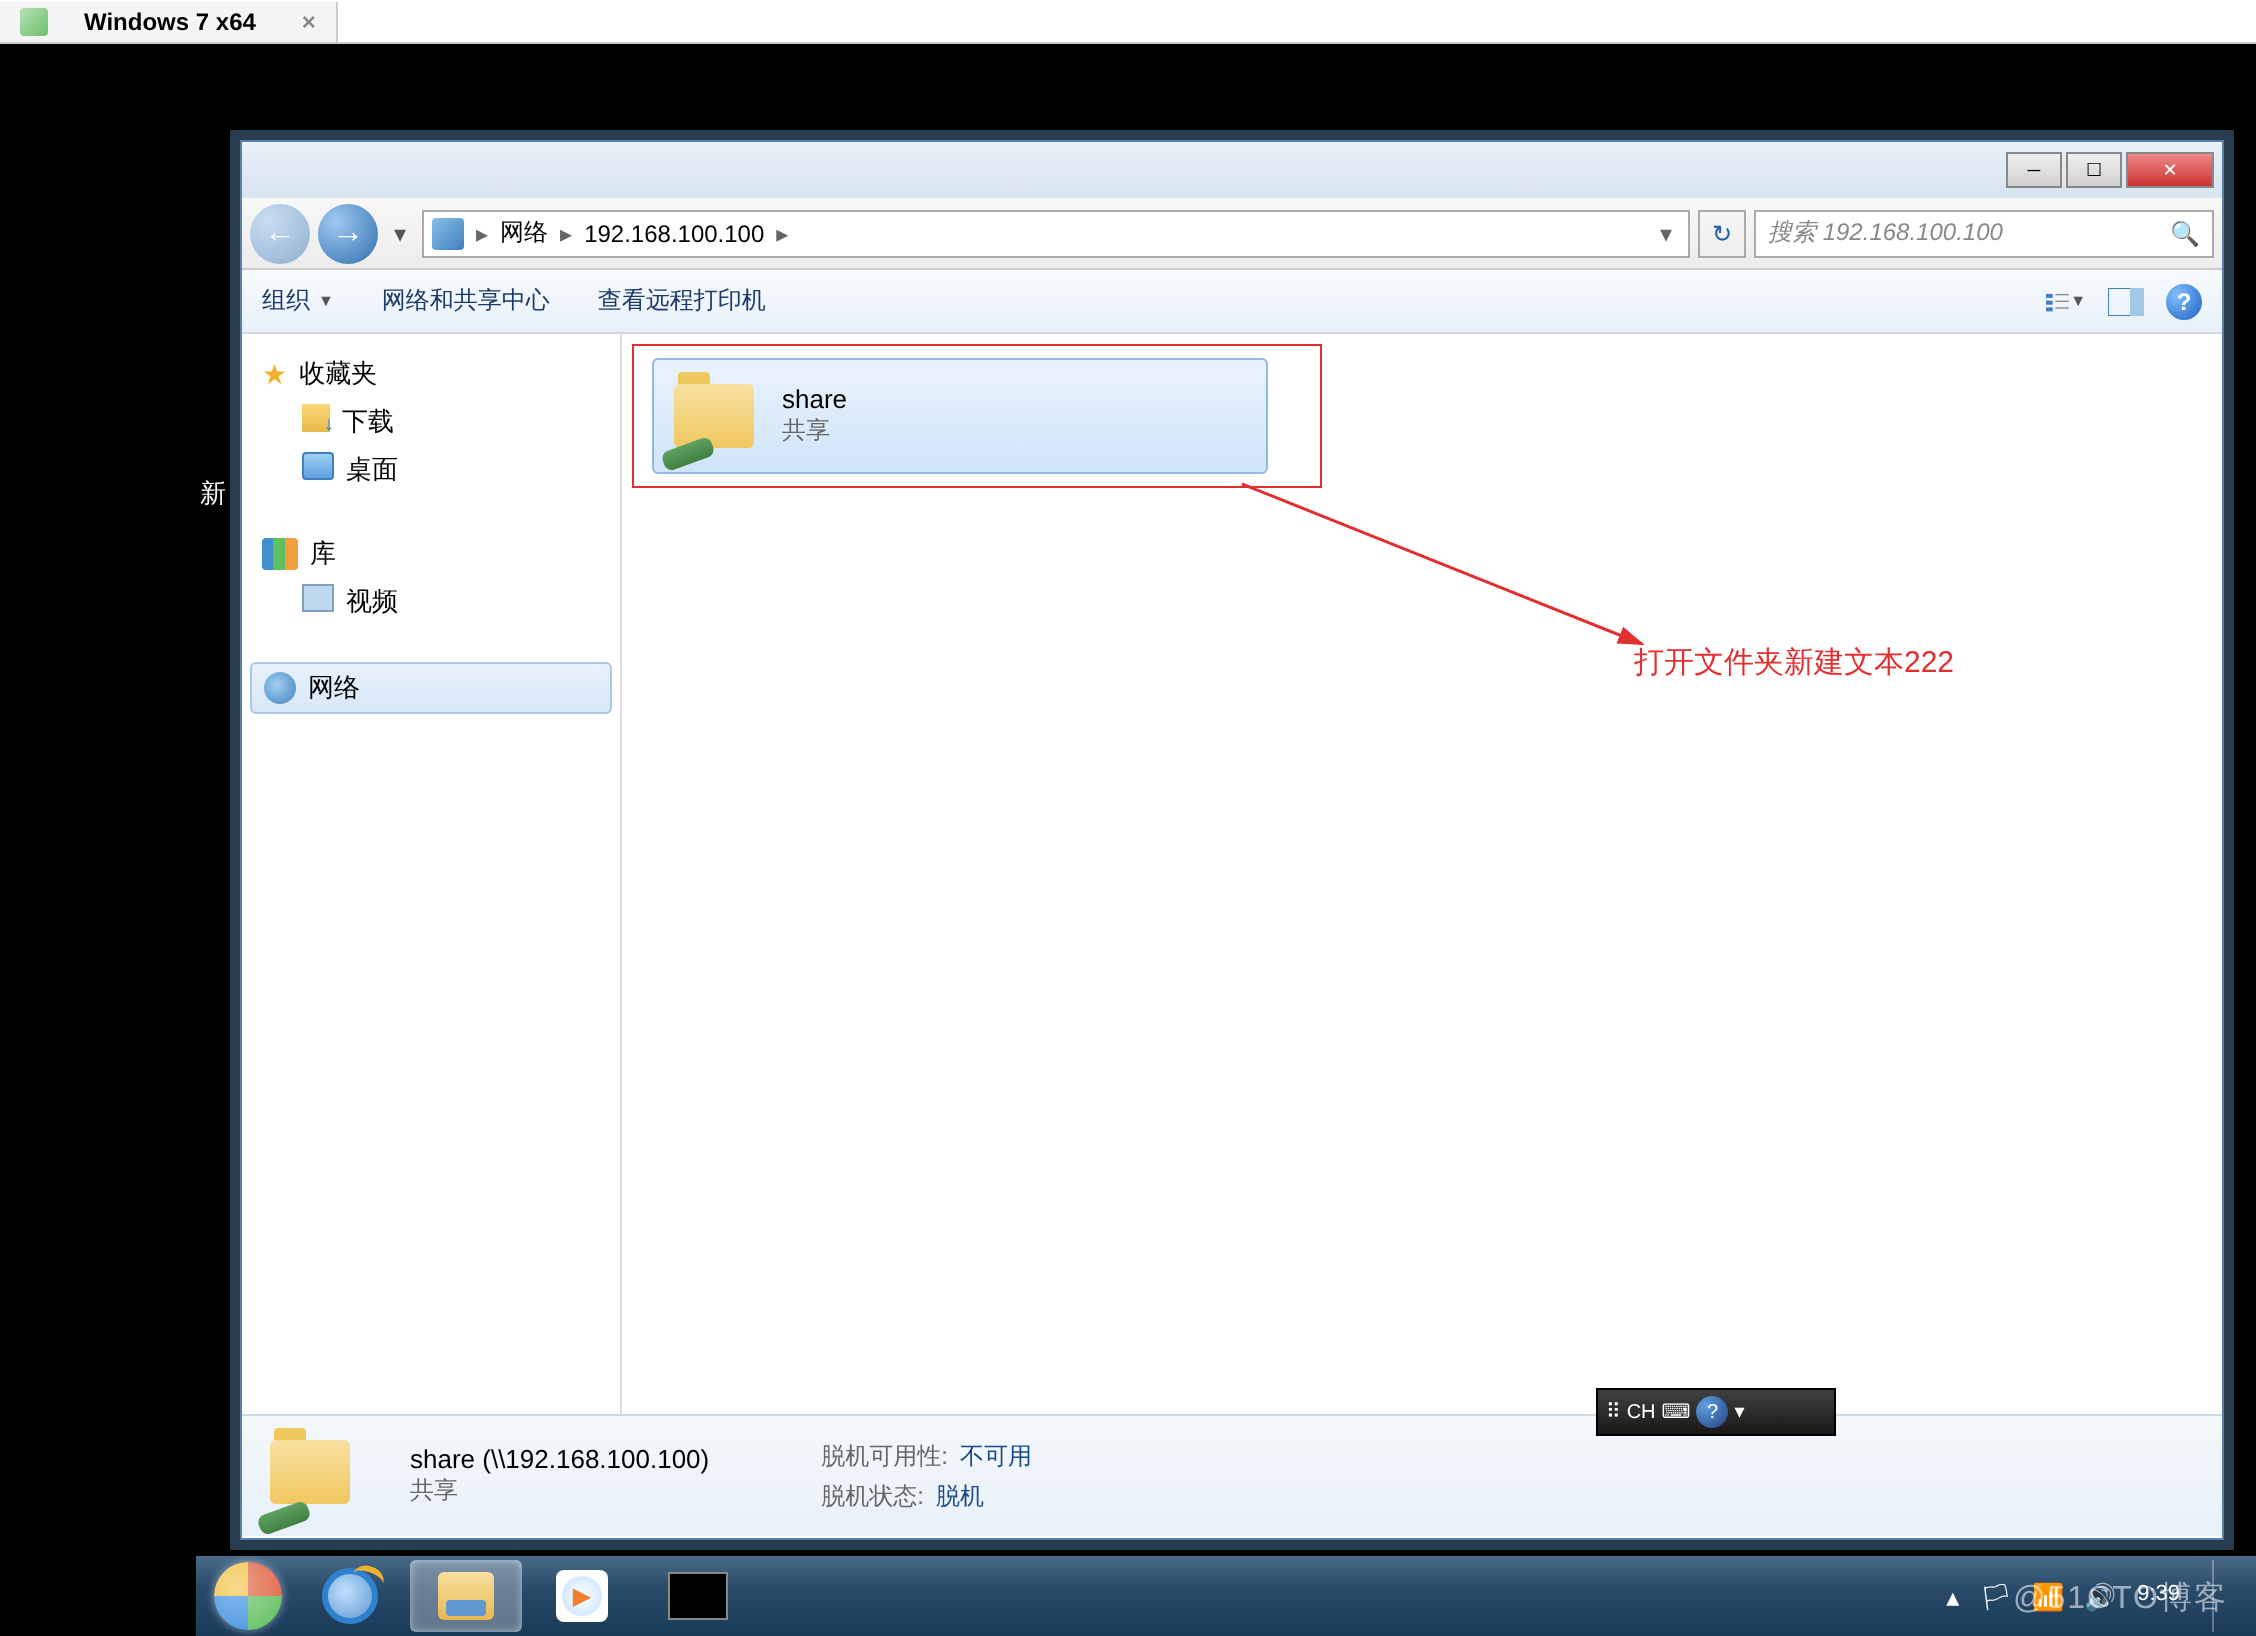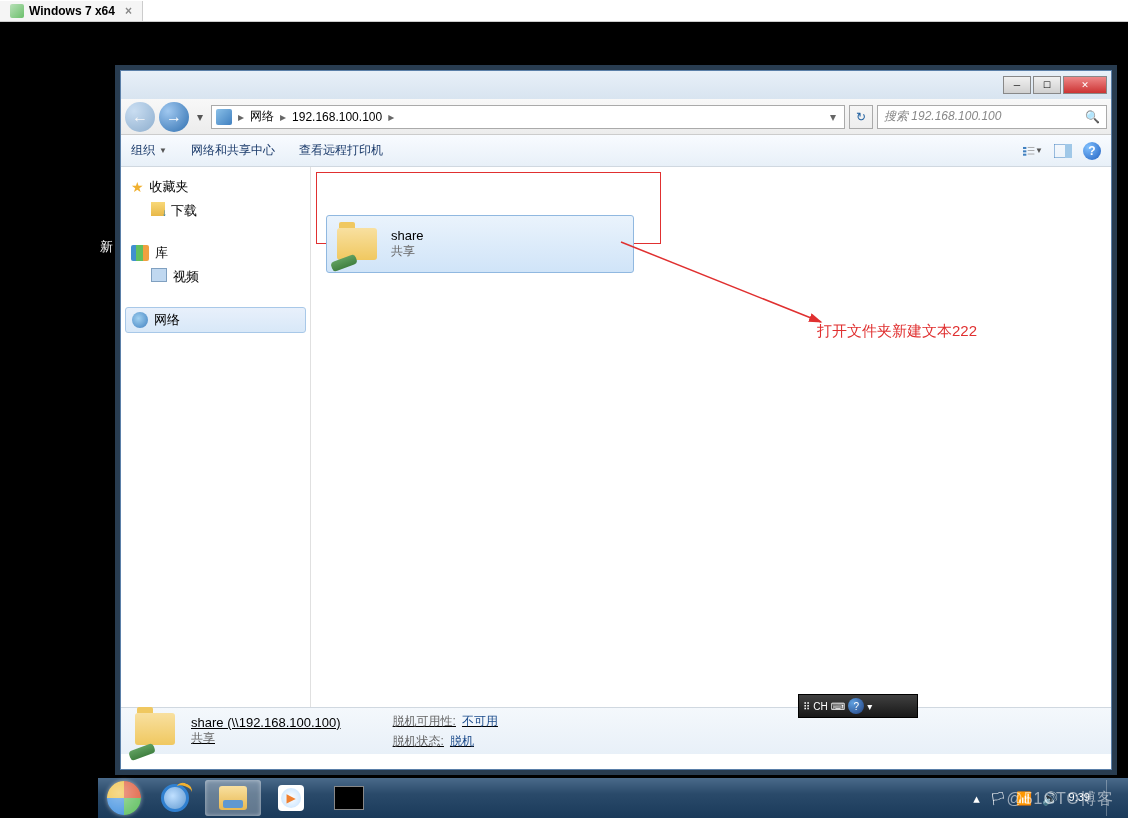--- a/index.html
+++ b/index.html
@@ -1,20 +1,20 @@
 <!DOCTYPE html>
 <html><head>
 <meta charset="utf-8">
 <style>
 * { box-sizing: border-box; margin: 0; padding: 0; }
 body { font-family: "Segoe UI", "Microsoft YaHei", Tahoma, sans-serif; font-size: 12px; background: #000; width: 1128px; height: 818px; overflow: hidden; position: relative; }
 
 
 .vm-tabbar { background: #fff; height: 22px; display: flex; align-items: center; border-bottom: 1px solid #ccc; }
-.vm-tab { display: flex; align-items: center; gap: 5px; padding: 3px 10px; background: #f5f5f5; border-right: 1px solid #ccc; font-weight: bold; }
+.vm-tab { display: flex; align-items: center; gap: 18px; padding: 3px 10px; background: #f5f5f5; border-right: 1px solid #ccc; font-weight: bold; }
 .vm-tab-icon { width: 14px; height: 14px; background: linear-gradient(135deg, #b8e0b8, #6bc06b); border-radius: 2px; }
 .close-x { color: #888; margin-left: 5px; font-weight: bold; }
 
 
 .desktop { position: absolute; top: 22px; left: 0; right: 0; bottom: 0; background: #000; }
 .desktop-text { position: absolute; left: 100px; top: 216px; color: #fff; font-size: 13px; }
 
 
 .explorer-window { position: absolute; left: 120px; top: 48px; width: 992px; height: 700px; background: #fff; border: 1px solid #5a7fa8; box-shadow: 0 0 0 5px rgba(100,150,200,0.4); }
 
@@ -59,45 +59,45 @@
 .mon-icon { width: 16px; height: 14px; border: 1px solid #4080c0; background: linear-gradient(#a0d0f0, #60a0e0); border-radius: 2px; }
 .net-icon { width: 16px; height: 16px; background: radial-gradient(circle at 40% 40%, #a0d0f0, #4080c0); border-radius: 50%; position: relative; }
 .dl-icon { width: 14px; height: 14px; background: linear-gradient(#f8d878, #e8b848); position: relative; }
 .dl-icon::after { content: '↓'; position: absolute; right: -2px; bottom: -2px; color: #2080c0; font-size: 10px; font-weight: bold; }
 .clock-icon { width: 14px; height: 14px; border: 1px solid #888; border-radius: 50%; }
 .generic-icon { width: 16px; height: 14px; background: #c0d8f0; border: 1px solid #80a0c0; }
 
 
 .content { flex: 1; background: #fff; position: relative; padding: 5px; }
 .red-box { position: absolute; left: 5px; top: 5px; width: 345px; height: 72px; border: 1px solid #e03030; }
-.share-item { position: absolute; left: 15px; top: 12px; width: 308px; height: 58px; background: linear-gradient(#eaf3fc, #d0e4f8); border: 1px solid #90b8e0; border-radius: 3px; display: flex; align-items: center; padding: 6px 10px; gap: 10px; margin-top: 36px; }
+.share-item { position: absolute; left: 15px; top: 12px; width: 308px; height: 58px; background: linear-gradient(#eaf3fc, #d0e4f8); border: 1px solid #90b8e0; border-radius: 3px; display: flex; align-items: center; padding: 6px 10px; gap: 10px; }
 .share-folder-icon { width: 44px; height: 40px; position: relative; }
 .share-folder-icon .fbody { width: 40px; height: 32px; background: linear-gradient(#f8e0a0, #f0c860); border-radius: 3px; position: absolute; top: 4px; }
 .share-folder-icon .fbody::before { content: ''; position: absolute; top: -6px; left: 2px; width: 16px; height: 6px; background: #f0c860; border-radius: 2px 2px 0 0; }
 .share-folder-icon .pipe { position: absolute; bottom: -4px; left: -6px; width: 26px; height: 10px; background: linear-gradient(#60a060, #408040); border-radius: 4px; transform: rotate(-20deg); }
 .share-text { display: flex; flex-direction: column; }
 .share-name { font-size: 13px; color: #000; }
 .share-sub { font-size: 12px; color: #666; }
 
 .annotation { position: absolute; left: 506px; top: 155px; color: #e03030; font-size: 15px; }
 .arrow-svg { position: absolute; left: 240px; top: 65px; pointer-events: none; }
 
 
 .ime-bar { position: absolute; right: 210px; bottom: 100px; width: 120px; height: 24px; background: linear-gradient(#404040, #181818); border: 1px solid #000; display: flex; align-items: center; gap: 3px; padding: 0 4px; color: #fff; font-size: 10px; }
 .ime-seg { display: flex; align-items: center; justify-content: center; }
 .ime-help { width: 16px; height: 16px; border-radius: 50%; background: radial-gradient(circle at 30% 30%, #60a0e0, #204080); font-size: 10px; }
 
 
-.details-pane { height: 47px; background: linear-gradient(#f4f8fc, #e8f0f8); border-top: 1px solid #d0d8e0; display: flex; align-items: center; padding: 6px 14px; gap: 12px; text-decoration: underline; }
+.details-pane { height: 61px; background: linear-gradient(#f4f8fc, #e8f0f8); border-top: 1px solid #d0d8e0; display: flex; align-items: center; padding: 6px 14px; gap: 26px; }
 .details-icon { width: 44px; height: 44px; position: relative; }
 .details-text { display: flex; flex-direction: column; }
 .details-title { font-size: 13px; color: #000; }
 .details-sub { font-size: 12px; color: #666; }
 .details-props { margin-left: 30px; display: flex; flex-direction: column; gap: 3px; font-size: 12px; }
-.prop-row { display: flex; gap: 6px; margin-left: 10px; }
+.prop-row { display: flex; gap: 6px; }
 .prop-label { color: #666; }
 .prop-val { color: #1a4a8a; }
 
 
 .taskbar { position: absolute; bottom: 0; left: 98px; right: 0; height: 40px; background: linear-gradient(#4a6a8a, #2a4a6a 40%, #1a3a5a); display: flex; align-items: center; padding: 0 4px; }
 .start-btn { width: 44px; height: 36px; display: flex; align-items: center; justify-content: center; }
 .start-orb { width: 34px; height: 34px; border-radius: 50%; background: radial-gradient(circle at 35% 35%, #fff6, #0000), conic-gradient(#e06040 0 90deg, #60c060 90deg 180deg, #4090e0 180deg 270deg, #f0c040 270deg); box-shadow: 0 0 4px rgba(255,255,255,0.5); }
 .task-item { width: 56px; height: 36px; display: flex; align-items: center; justify-content: center; border-radius: 3px; margin: 0 1px; }
 .task-item.active { background: rgba(255,255,255,0.3); box-shadow: inset 0 0 4px rgba(255,255,255,0.5); }
 .task-ie { width: 28px; height: 28px; border: 3px solid #3080d0; border-radius: 50%; position: relative; background: radial-gradient(circle at 40% 40%, #c0e0ff, #6098d0); }
@@ -197,20 +197,24 @@
       <div class="sidebar">
         <div class="nav-group">
           <div class="nav-header">
               <span class="fav-icon">★</span>
               <span>收藏夹</span>
             </div>
           <div class="nav-child">
               <span class="dl-icon"></span>
               <span>下载</span>
             </div>
+          <div class="nav-child">
+              <span class="mon-icon"></span>
+              <span>桌面</span>
+            </div>
         </div>
         <div class="nav-group">
           <div class="nav-header">
               <span class="lib-icons"></span>
               <span>库</span>
             </div>
           <div class="nav-child">
               <span class="generic-icon"></span>
               <span>视频</span>
             </div>

